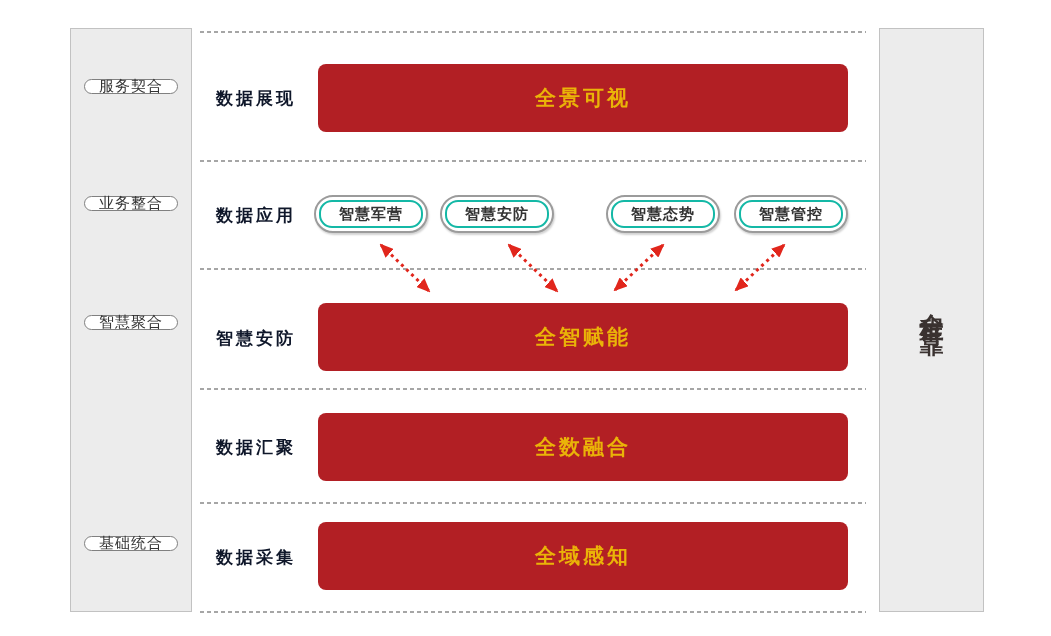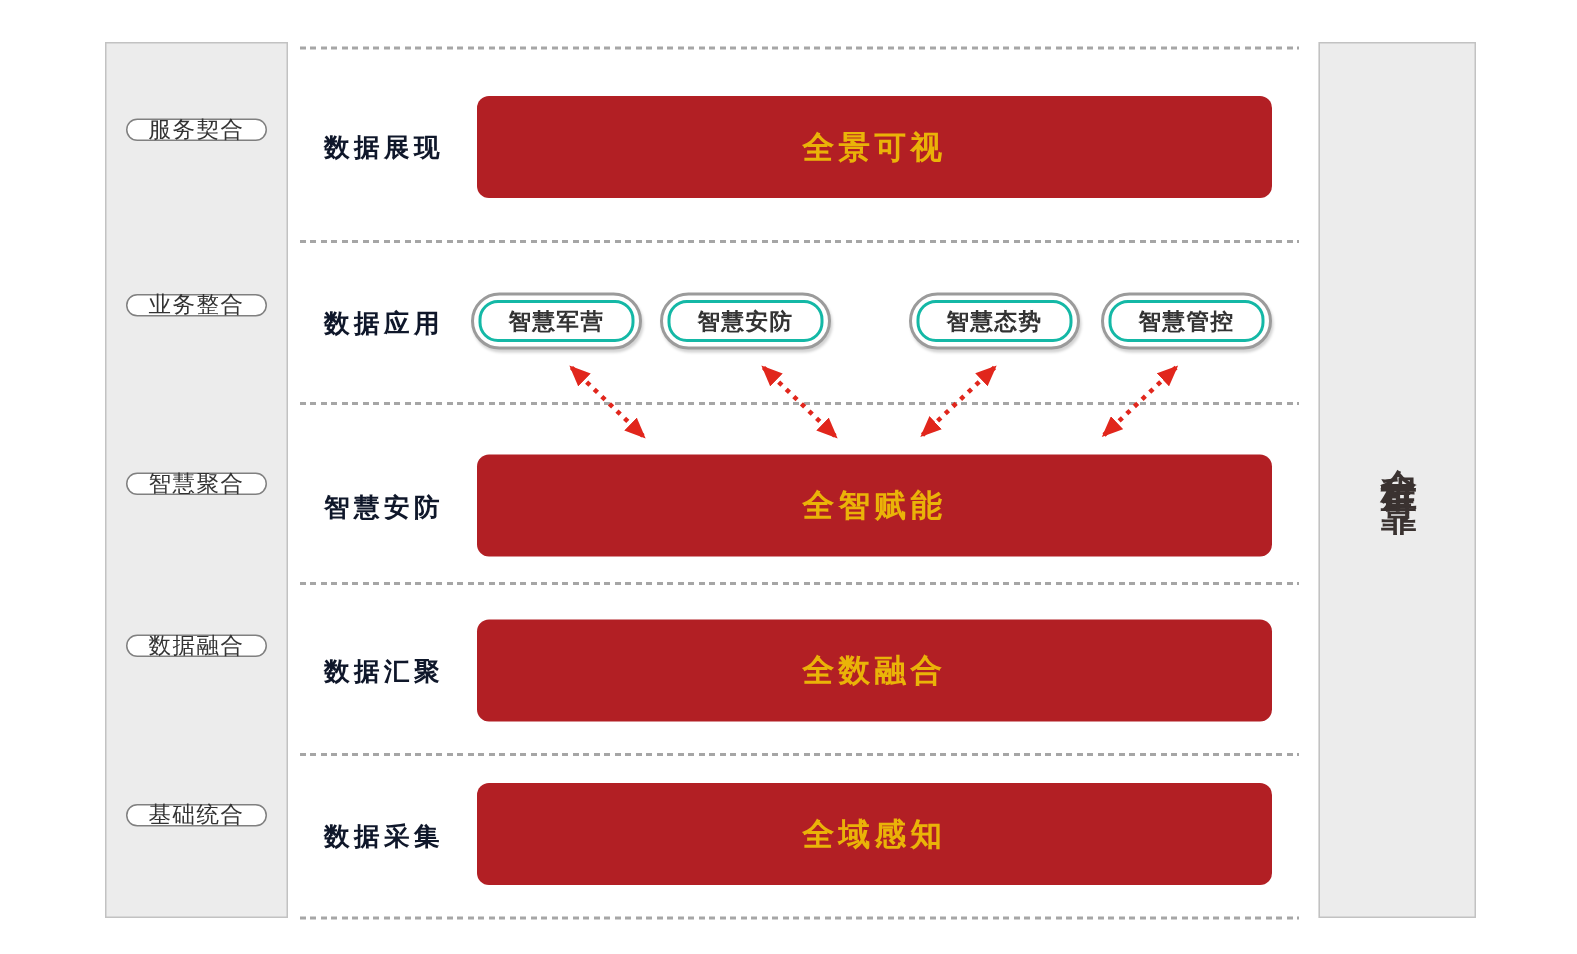--- a/index.html
+++ b/index.html
@@ -61,21 +61,20 @@
 </style>
 </head>
 <body>
 
 <div class="canvas">
 
   <div class="side-panel left-panel">
     <div class="side-pill" style="top:50px">服务契合</div>
     <div class="side-pill" style="top:167px">业务整合</div>
     <div class="side-pill" style="top:286px">智慧聚合</div>
-    <div class="side-pill" style="top:394px">数据融合</div>
     <div class="side-pill" style="top:507px">基础统合</div>
   </div>
 
   <div class="dotted" style="top:31px"></div>
   <div class="dotted" style="top:160px"></div>
   <div class="dotted" style="top:268px"></div>
   <div class="dotted" style="top:388px"></div>
   <div class="dotted" style="top:502px"></div>
   <div class="dotted" style="top:611px"></div>
 

